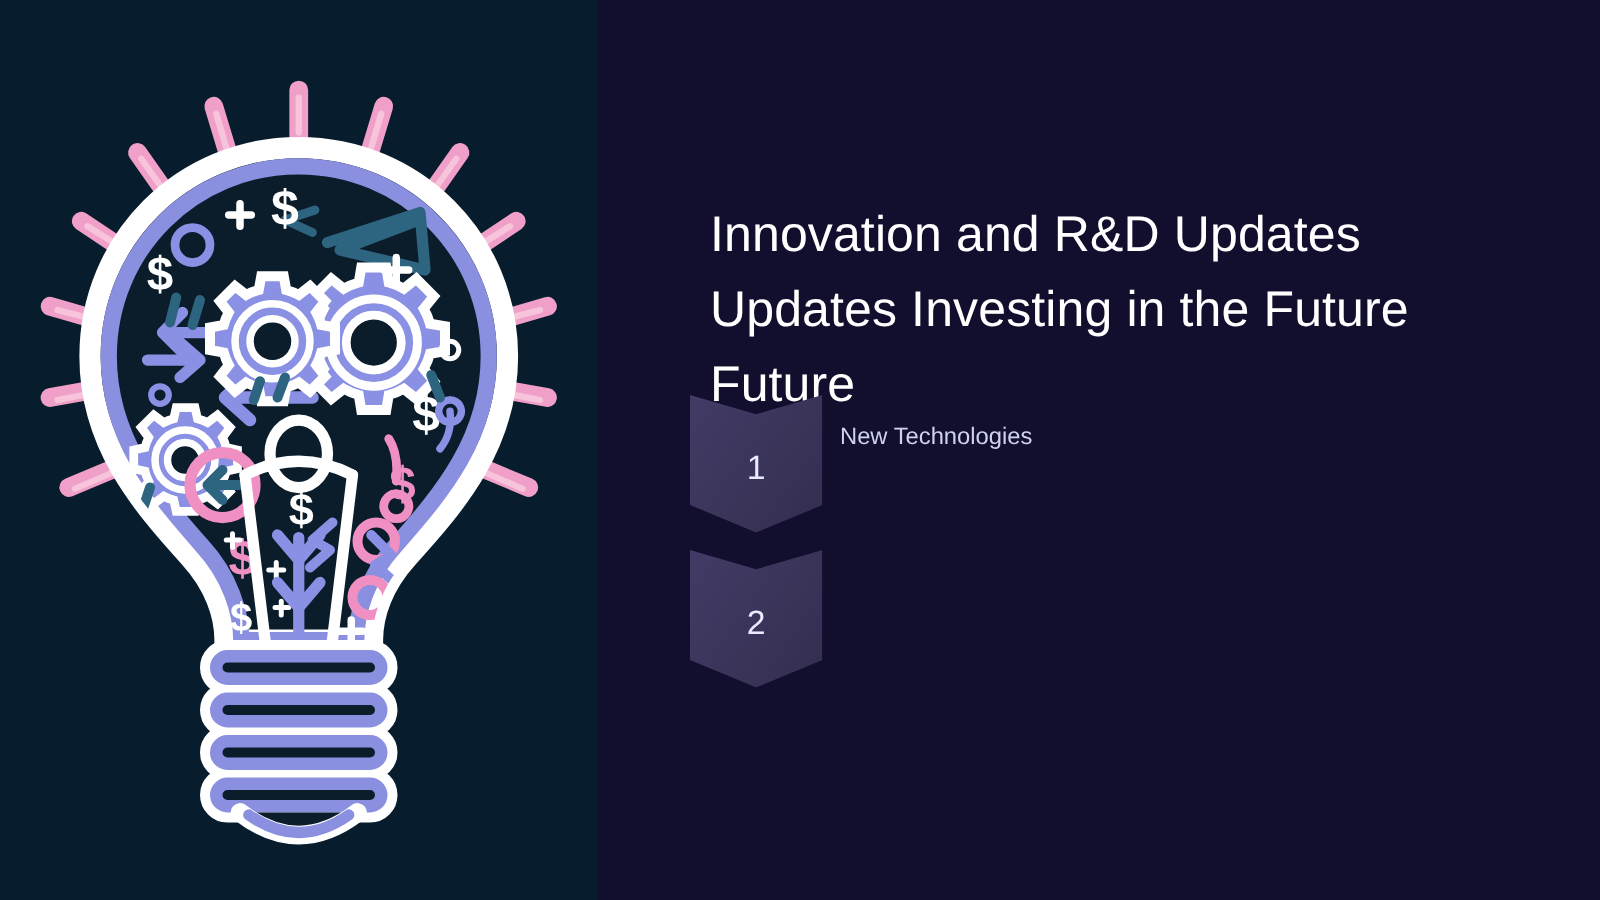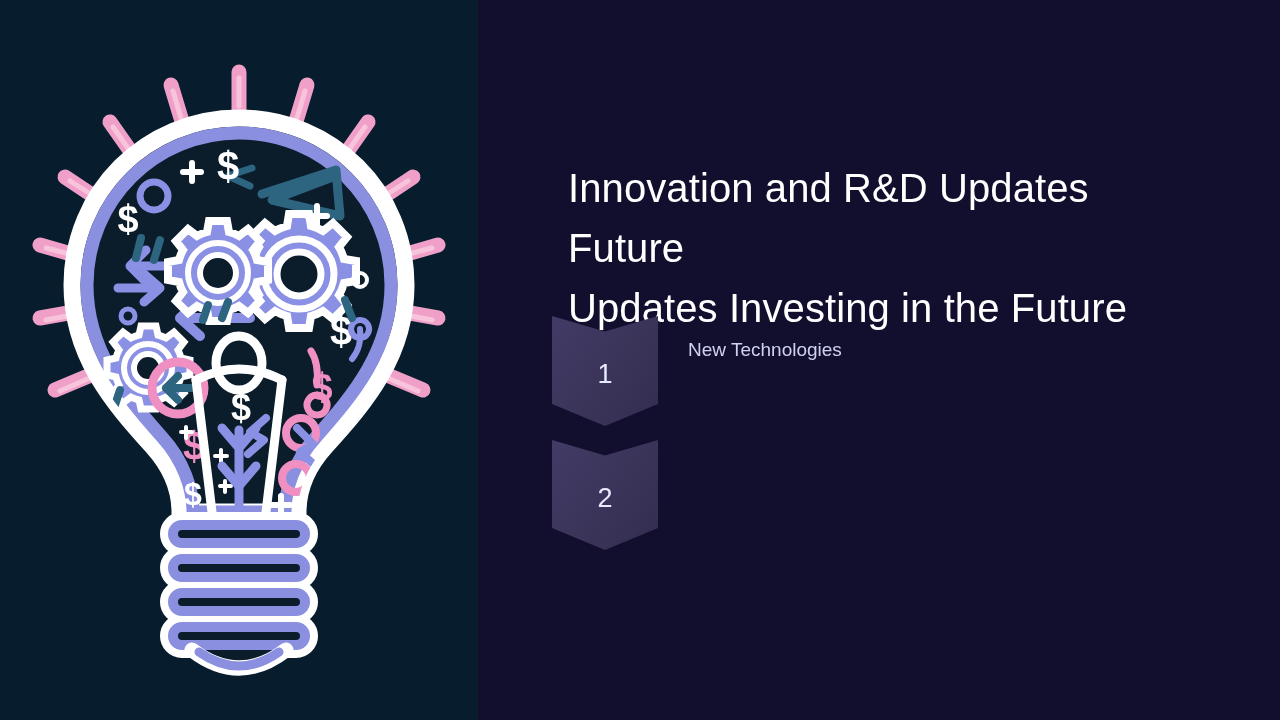--- a/index.html
+++ b/index.html
@@ -49,21 +49,21 @@
     display:flex; align-items:center; justify-content:center;
   }
   .chev-num {
     color:#e8eaff;
     font-size:27px;
     font-weight:400;
     line-height:1;
     margin-top:6px;
   }
   .row-label {
-    position:absolute; left:136px;
+    position:absolute; left:120px;
     color:#cfd2ef;
     font-size:19px;
     font-weight:400;
     line-height:24px;
     white-space:nowrap;
   }
   .row-1 .row-label { top:22px; }
   .row-2 .row-label { top:18px; }
 </style>
 </head>
@@ -265,22 +265,22 @@
           <rect x="173" y="627" width="132" height="18" rx="9"></rect>
         </g>
         <path d="M192 650 q47 36 94 0" fill="#0b1c2b" stroke="#ffffff" stroke-width="15" stroke-linecap="round"></path>
         <path d="M199 652 q40 28 80 0" fill="none" stroke="#8a8fe0" stroke-width="9" stroke-linecap="round"></path>
       </g>
     </svg>
   </div>
 
   <div class="title-block">
     <div class="title-line">Innovation and R&amp;D Updates</div>
+    <div class="title-line">Updates Investing in the Future</div>
     <div class="title-line">Future</div>
-    <div class="title-line">Updates Investing in the Future</div>
   </div>
 
   <div class="list">
 
     <div class="row row-1">
       <div class="chev">
         <span class="chev-num">1</span>
       </div>
       <div class="row-label">New Technologies</div>
     </div>

